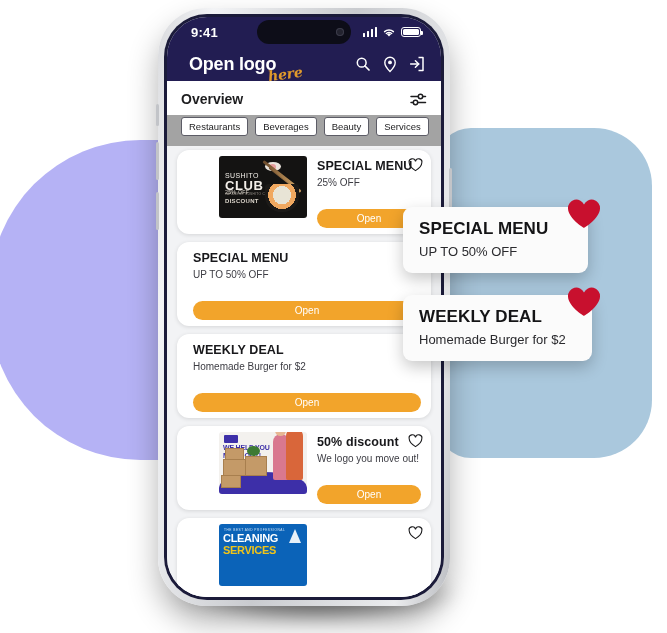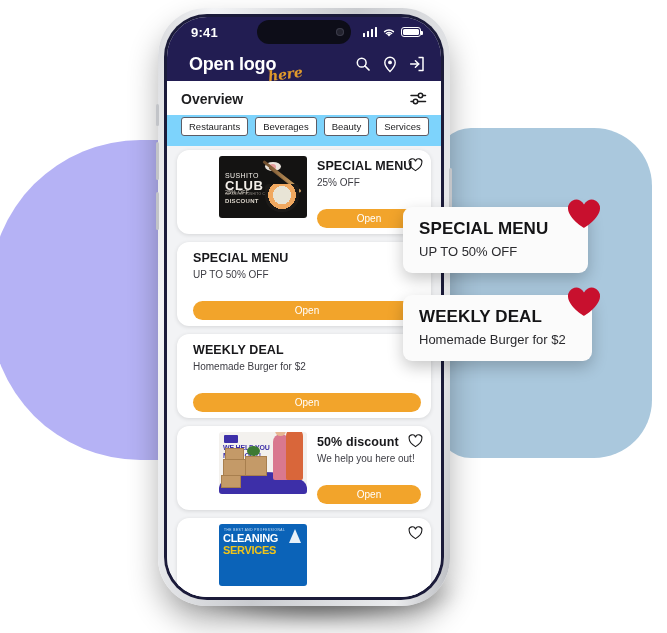--- a/index.html
+++ b/index.html
@@ -88,26 +88,26 @@
     position: absolute; right: -26px; bottom: -7px;
     color: #e09a2c; font-size: 14px; font-style: italic;
     font-family: "DejaVu Serif", serif; transform: rotate(-8deg);
   }
   .appicons { display: flex; align-items: center; gap: 12px; }
   .appicons svg { display: block; }
 
   
   .sheet { background: #f2f3f5; height: calc(100% - 64px); overflow: hidden; }
   .overview-row {
-    display: flex; align-items: flex-start; justify-content: space-between;
+    display: flex; align-items: flex-end; justify-content: space-between;
     padding: 10px 14px 8px 14px; background: #fff;
   }
   .overview-title { font-size: 14px; font-weight: 700; color: #1d1d1f; }
 
-  .chips { display: flex; gap: 7px; padding: 2px 14px 10px 14px; background: #7dd3fc; }
+  .chips { display: flex; gap: 7px; padding: 2px 14px 10px 14px; background: #a3a3a3; }
   .chip {
     border: 1px solid #5c5c66; background: #fff; color: #1d1d1f;
     font-size: 9.5px; padding: 3px 7px; border-radius: 3px; white-space: nowrap;
   }
 
   .list { padding: 4px 10px 0 10px; }
   .card {
     display: flex; background: #fff; border-radius: 12px;
     margin-bottom: 8px; padding: 6px; box-shadow: 0 1px 4px rgba(0,0,0,.12);
     position: relative; min-height: 84px;
@@ -349,21 +349,21 @@
                 <div class="box b1"></div>
                 <div class="box b3"></div>
                 <div class="box b4"></div>
                 <div class="p1"></div>
                 <div class="h1"></div>
                 <div class="p2"></div>
                 <div class="h2"></div>
               </div>
               <div class="cbody">
                 <div class="ctitle">50% discount</div>
-                <div class="csub">We help you here out!</div>
+                <div class="csub">We logo you move out!</div>
                 <button class="open-btn">Open</button>
                 <svg class="heart-out" width="15" height="14" viewBox="0 0 15 14">
                   <path d="M7.5 12.6S1.2 8.6 1.2 4.7A3.2 3.2 0 0 1 7.5 3.3a3.2 3.2 0 0 1 6.3 1.4c0 3.9-6.3 7.9-6.3 7.9z" fill="none" stroke="#1d1d1f" stroke-width="1.1"></path>
                 </svg>
               </div>
             </div>
 
             <div class="card">
               <div class="thumb th-clean">
                 <div class="tiny">THE BEST AND PROFESSIONAL</div>

